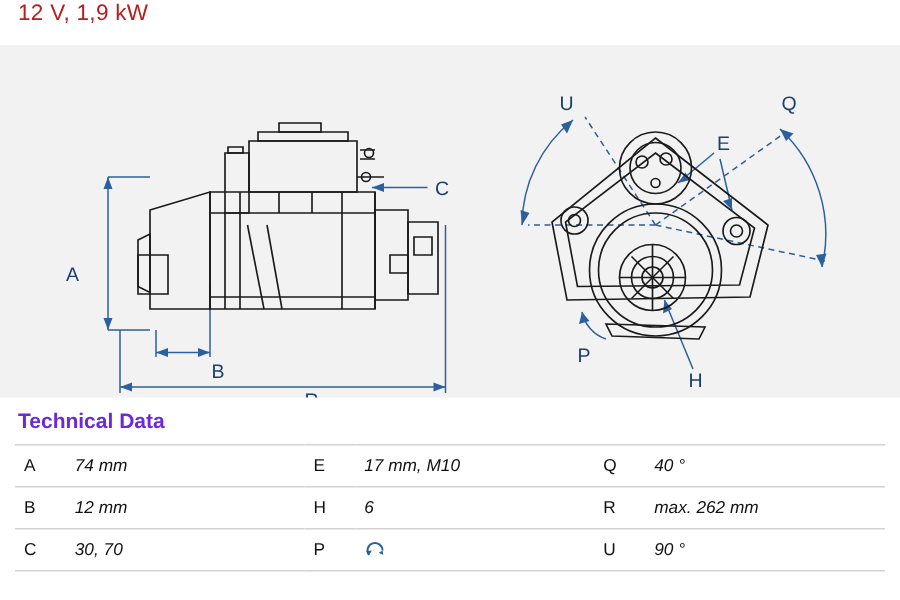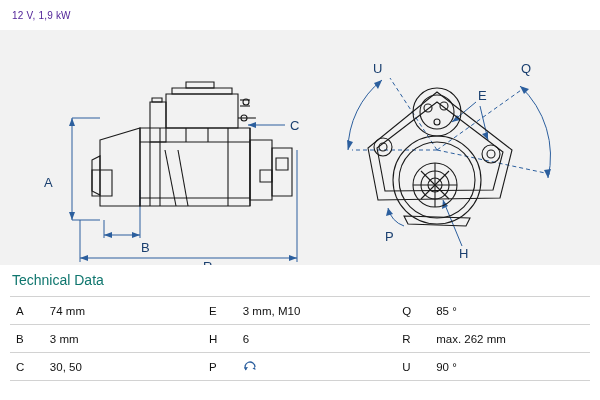--- a/index.html
+++ b/index.html
@@ -15,44 +15,44 @@
     overflow: hidden;
   }
   .page {
     position: relative;
     width: 600px;
     height: 400px;
   }
   .title {
     position: absolute;
     left: 12px;
-    top: 10px;
-    font-size: 10px;
+    top: 0;
+    font-size: 15px;
     font-weight: 400;
-    color: #4c1d95;
+    color: #b91c1c;
     letter-spacing: 0.2px;
   }
   .diagram-area {
     position: absolute;
     left: 0;
     top: 30px;
     width: 600px;
     height: 235px;
     background: #f2f2f2;
   }
   .diagram-area svg {
     display: block;
   }
   .tech-title {
     position: absolute;
     left: 12px;
     top: 272px;
     font-size: 14px;
-    font-weight: normal;
-    color: #0f766e;
+    font-weight: bold;
+    color: #6d28d9;
   }
   table.tech {
     position: absolute;
     left: 10px;
     top: 296px;
     width: 580px;
     border-collapse: collapse;
     font-size: 11.5px;
   }
   table.tech td {
@@ -62,20 +62,21 @@
     height: 15px;
     vertical-align: middle;
     color: #111;
   }
   td.key {
     width: 26px;
     padding-left: 6px;
   }
   td.val {
     width: 167px;
+    font-style: italic;
   }
   .rot-icon {
     display: inline-block;
     width: 16px;
     height: 14px;
     vertical-align: -3px;
   }
 </style>
 </head>
 <body>
@@ -234,35 +235,35 @@
   </div>
 
   <div class="tech-title">Technical Data</div>
 
   <table class="tech">
     <tbody>
       <tr>
         <td class="key">A</td>
         <td class="val">74 mm</td>
         <td class="key">E</td>
-        <td class="val">3 mm, M10</td>
+        <td class="val">17 mm, M10</td>
         <td class="key">Q</td>
-        <td class="val">85 °</td>
+        <td class="val">40 °</td>
       </tr>
       <tr>
         <td class="key">B</td>
-        <td class="val">3 mm</td>
+        <td class="val">12 mm</td>
         <td class="key">H</td>
         <td class="val">6</td>
         <td class="key">R</td>
         <td class="val">max. 262 mm</td>
       </tr>
       <tr>
         <td class="key">C</td>
-        <td class="val">30, 50</td>
+        <td class="val">30, 70</td>
         <td class="key">P</td>
         <td class="val">
           <span class="rot-icon">
             <svg width="16" height="14" viewBox="0 0 16 14" xmlns="http://www.w3.org/2000/svg">
               <path d="M3 10 A 5 5 0 1 1 12 7" fill="none" stroke="#2c5f9e" stroke-width="1.3"></path>
               <polygon points="12,7 9.5,8.5 12.5,10" fill="#2c5f9e"></polygon>
               <polygon points="3,10 1,7.5 5,7" fill="#2c5f9e"></polygon>
             </svg>
           </span>
         </td>

